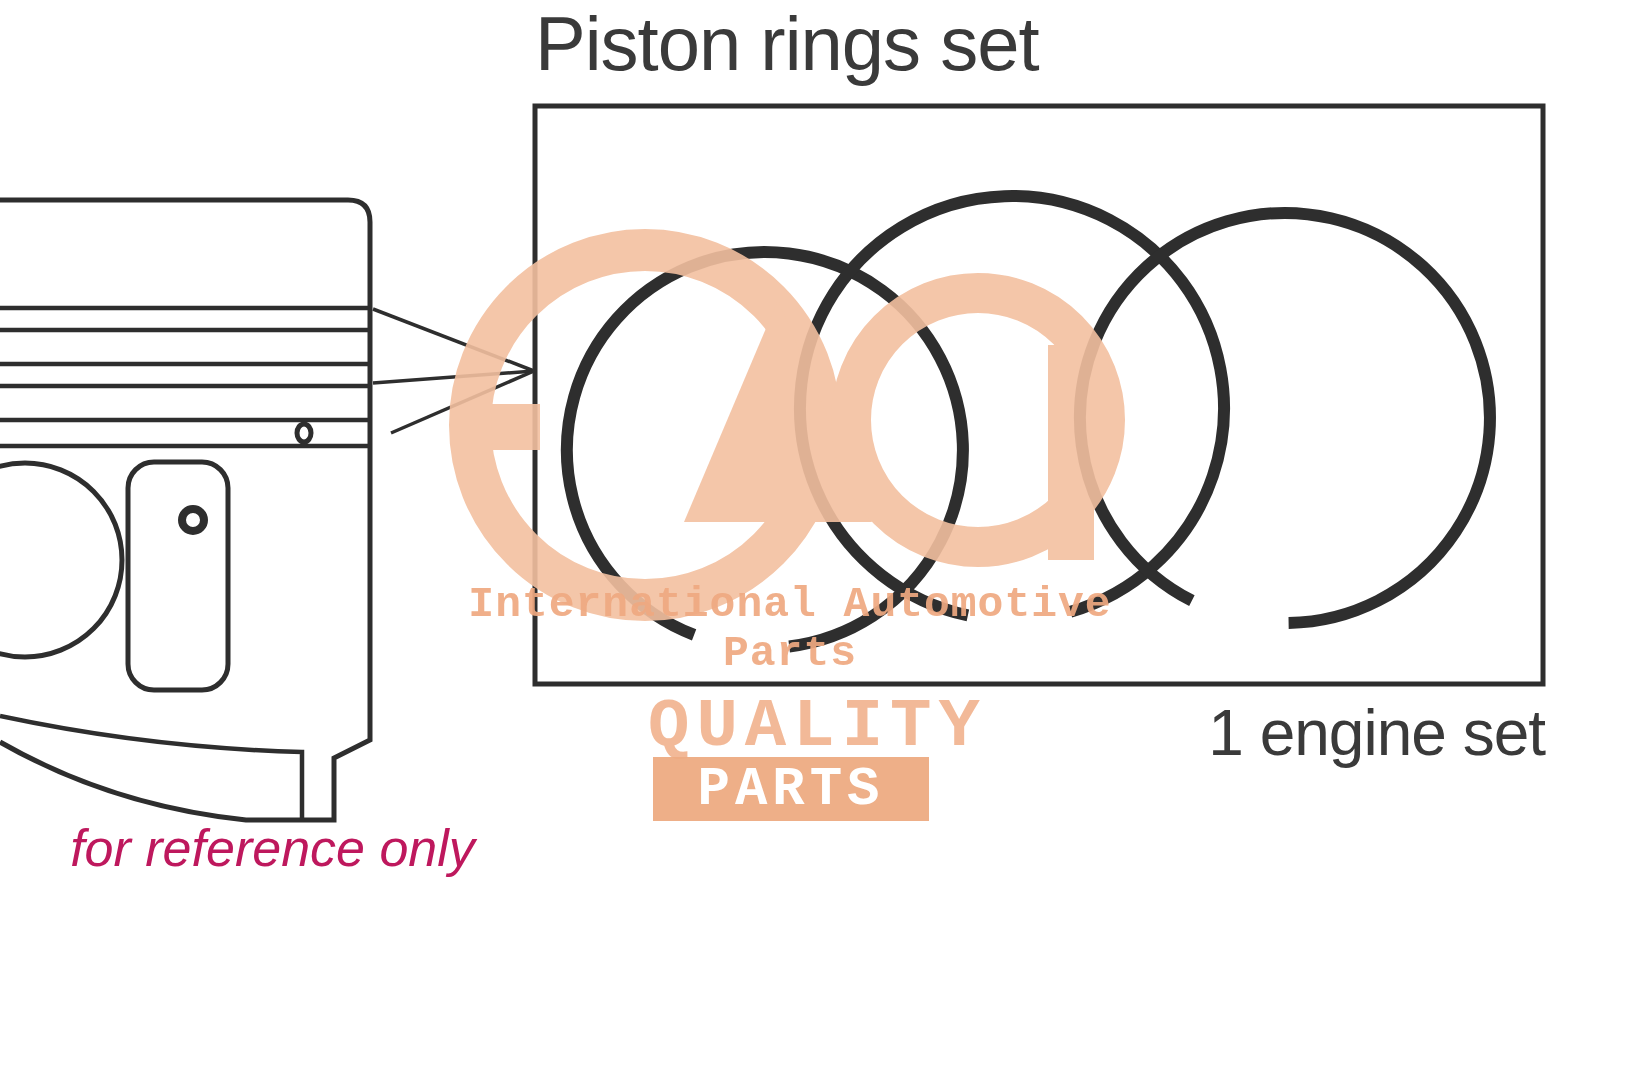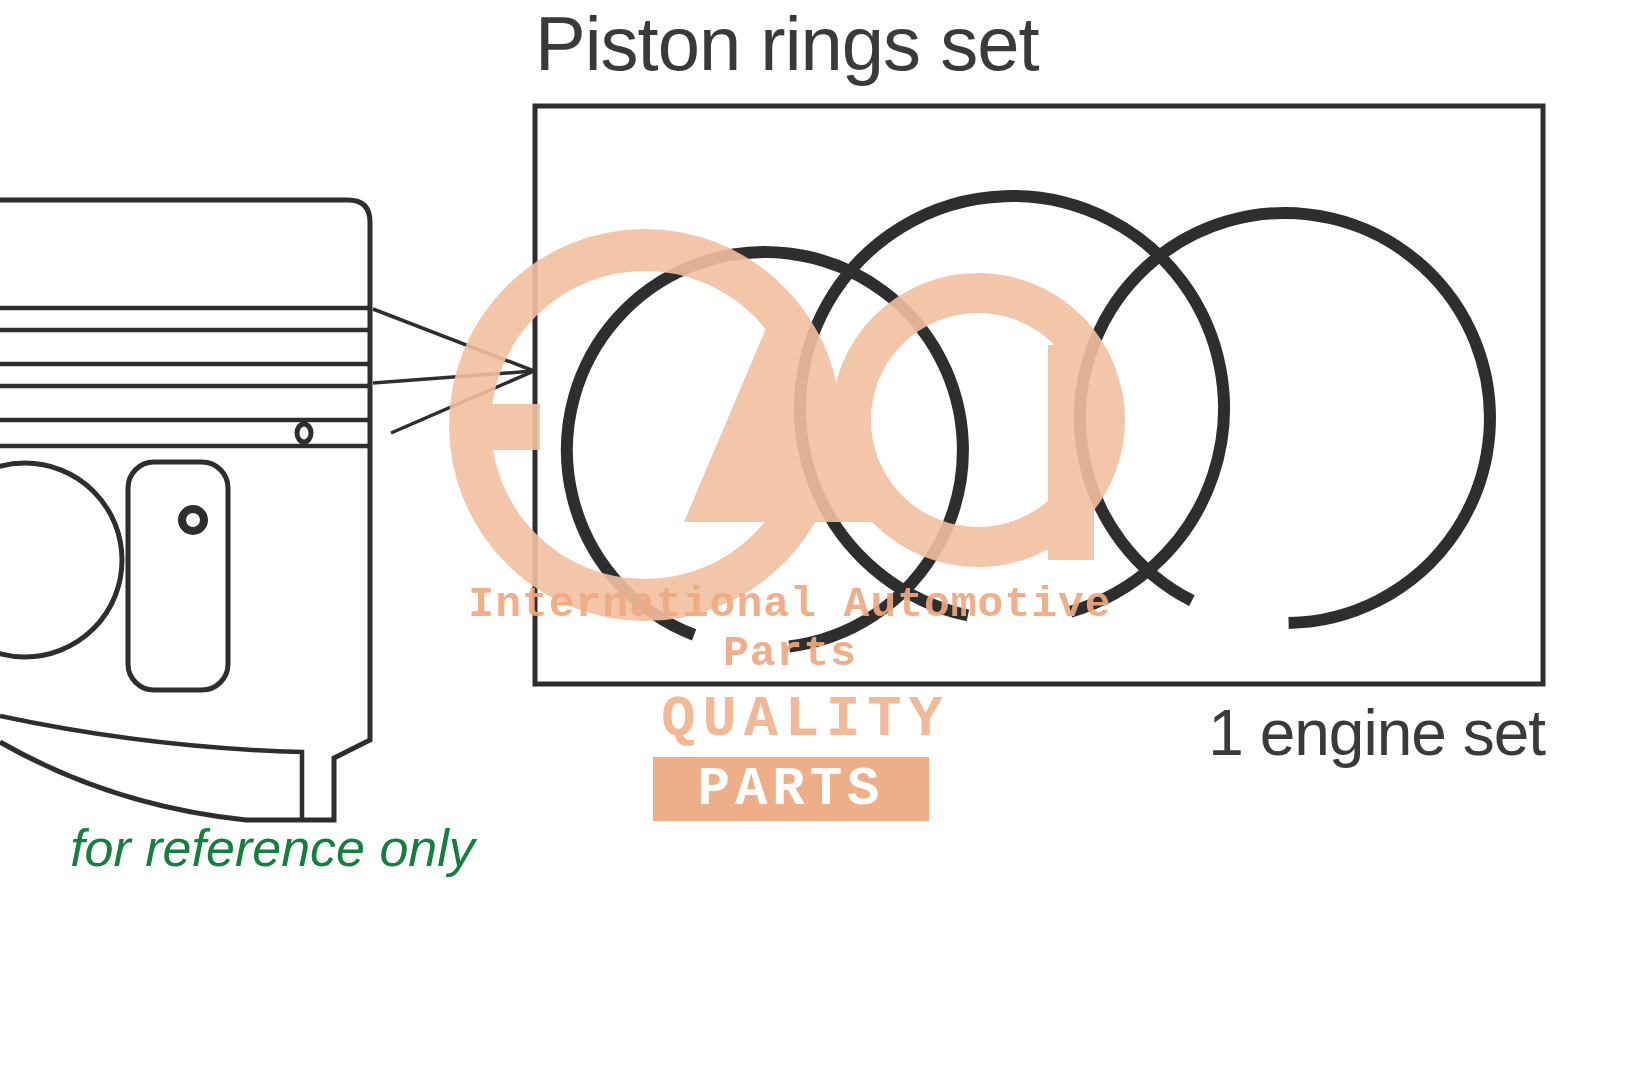--- a/index.html
+++ b/index.html
@@ -34,41 +34,41 @@
     color: #3a3a3a;
     z-index: 30;
     letter-spacing: -1px;
   }
   .ref-note {
     position: absolute;
     left: 20px; top: 818px; width: 505px;
     text-align: center;
     font-size: 52px;
     font-style: italic;
-    color: #15803d;
+    color: #be185d;
     z-index: 30;
   }
 
   
   .watermark { z-index: 20; pointer-events: none; }
   .wm-tagline {
     position: absolute;
     left: 430px; top: 580px; width: 720px;
     text-align: center;
     font-size: 43px;
     font-weight: bold;
     letter-spacing: 1px;
     color: #efa981;
     opacity: 0.92;
   }
   .wm-quality {
     position: absolute;
     left: 648px; top: 688px; width: 315px;
     text-align: center;
-    font-size: 57px;
+    font-size: 69px;
     font-weight: bold;
     letter-spacing: 7px;
     color: #f2b693;
     opacity: 0.95;
   }
   .wm-parts {
     position: absolute;
     left: 653px; top: 757px; width: 276px; height: 64px;
     background: #eeab82;
     display: flex; align-items: center; justify-content: center;

